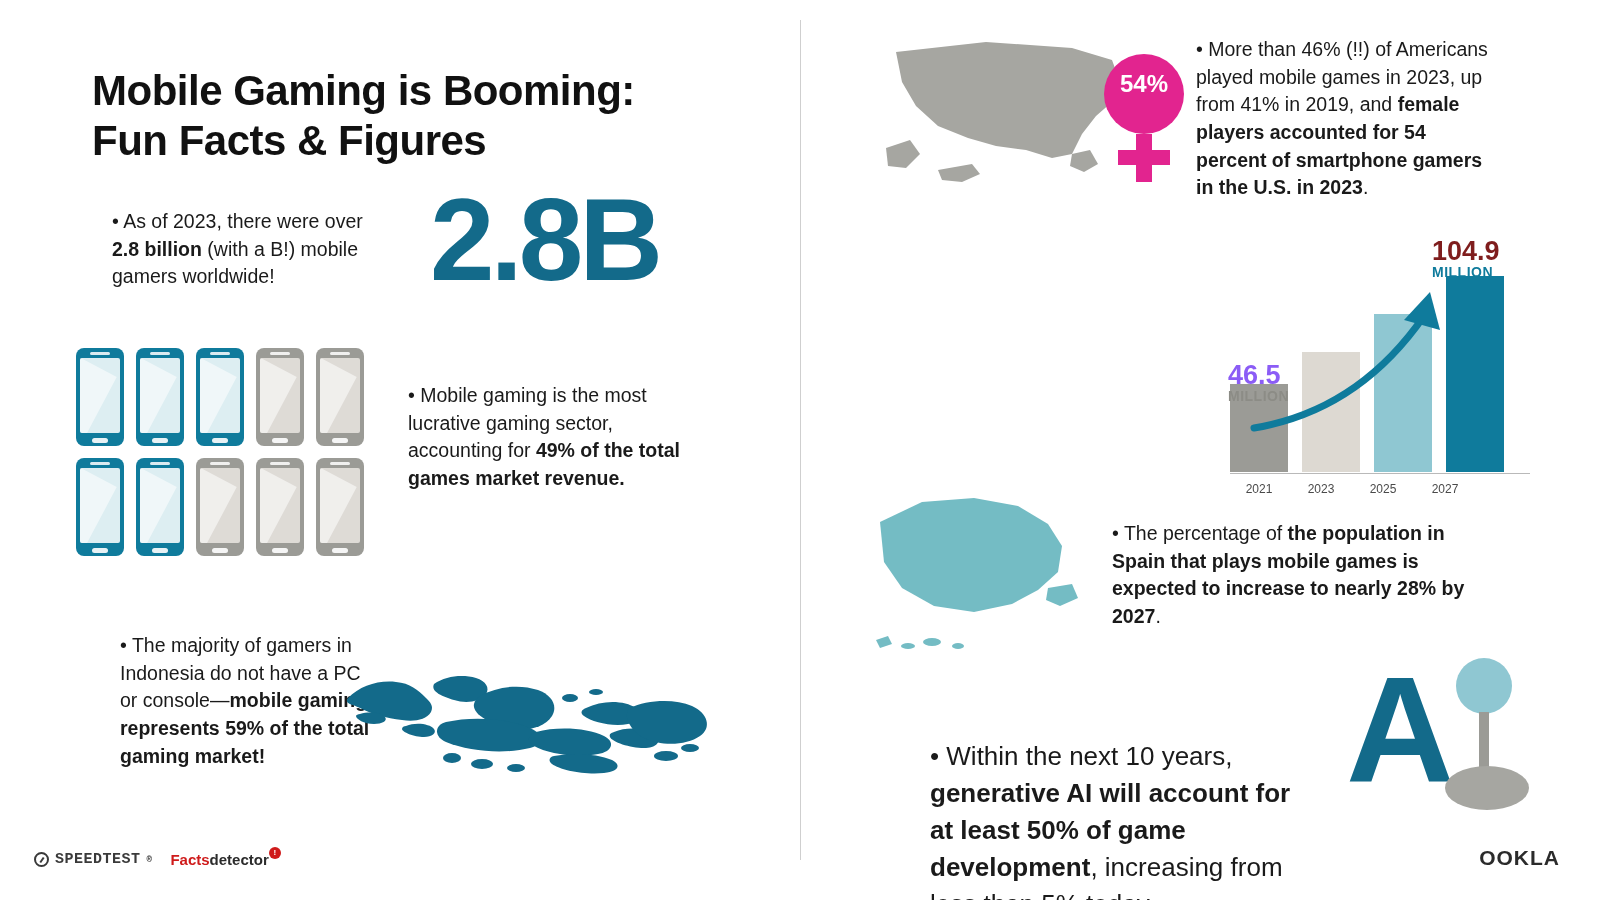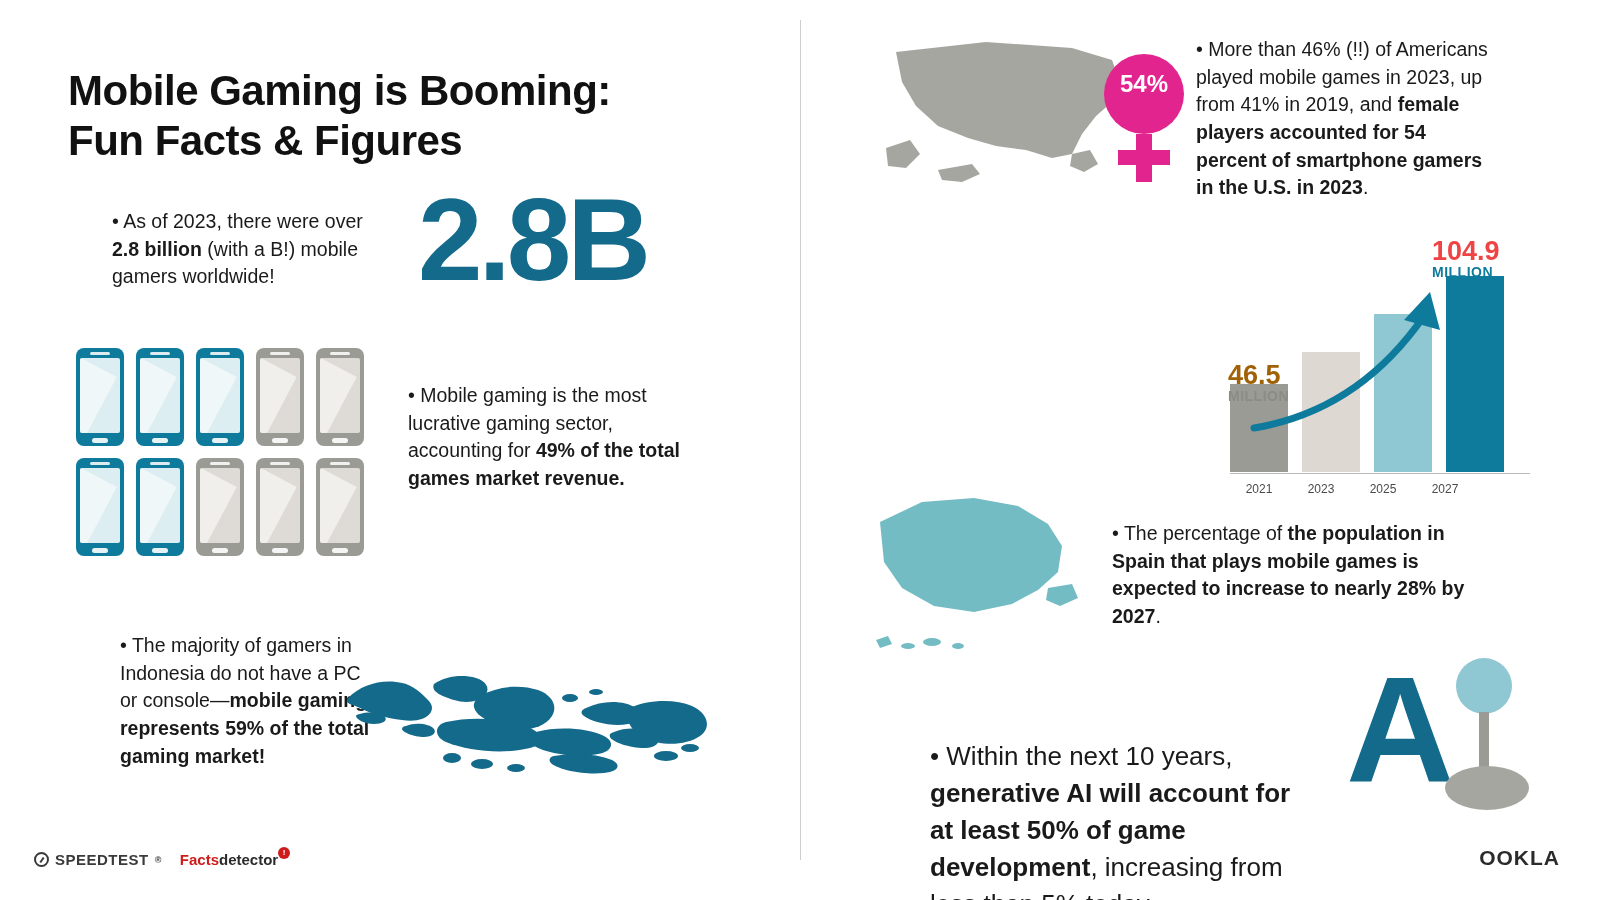--- a/index.html
+++ b/index.html
@@ -38,21 +38,21 @@
     width: 660px;
     font-size: 42px;
     line-height: 1.18;
     font-weight: bold;
     letter-spacing: -0.5px;
     color: #111111;
   }
 
   .bignum {
     position: absolute;
-    left: 418px;
+    left: 430px;
     top: 182px;
     font-size: 116px;
     font-weight: bold;
     letter-spacing: -4px;
     color: #136a8a;
     line-height: 1;
   }
 
   .fact {
     font-size: 19.5px;
@@ -162,20 +162,21 @@
     gap: 18px;
   }
   .speedtest {
     display: flex;
     align-items: center;
     gap: 6px;
     font-size: 15px;
     font-weight: bold;
     letter-spacing: 0.5px;
     color: #3a3a3a;
+    font-family: Liberation Mono, monospace;
   }
   .speedtest .gauge {
     width: 15px; height: 15px;
     border: 2px solid #3a3a3a;
     border-radius: 50%;
     position: relative;
     box-sizing: border-box;
   }
   .speedtest .gauge:after {
     content: "";
@@ -291,31 +292,31 @@
     color: #4a4a4a;
   }
   .lbl-left {
     position: absolute;
     left: 1228px;
     top: 362px;
     width: 80px;
     text-align: left;
     line-height: 1.0;
   }
-  .lbl-left .v { font-size: 27px; font-weight: bold; color: #a16207; }
+  .lbl-left .v { font-size: 27px; font-weight: bold; color: #8b5cf6; }
   .lbl-left .u { font-size: 14px; font-weight: bold; color: #8c8c86; letter-spacing: .5px; }
   .lbl-right {
     position: absolute;
     left: 1432px;
     top: 238px;
     width: 100px;
     text-align: left;
     line-height: 1.0;
   }
-  .lbl-right .v { font-size: 27px; font-weight: bold; color: #ef4444; }
+  .lbl-right .v { font-size: 27px; font-weight: bold; color: #7f1d1d; }
   .lbl-right .u { font-size: 14px; font-weight: bold; color: #0f7b9c; letter-spacing: .5px; }
 
   .spain {
     position: absolute;
     left: 862px;
     top: 480px;
     width: 240px;
     height: 190px;
   }
   .fact-6 {
@@ -352,21 +353,21 @@
     color: #2b2b2b;
   }
 </style>
 </head>
 <body>
 
 <div class="page">
 
   <div class="divider"></div>
 
-  <h1 class="title" style="white-space:pre-line;">Mobile Gaming is Booming:
+  <h1 class="title" style="white-space:pre-line;margin-left:24px;">Mobile Gaming is Booming:
 Fun Facts &amp; Figures</h1>
 
   <div class="bignum">2.8B</div>
 
   <div class="fact fact-1">• As of 2023, there were over <b>2.8 billion</b> (with a B!) mobile gamers worldwide!</div>
 
   <div class="phones">
     <div class="phone teal">
         <span class="notch"></span>
         <span class="screen"></span>

